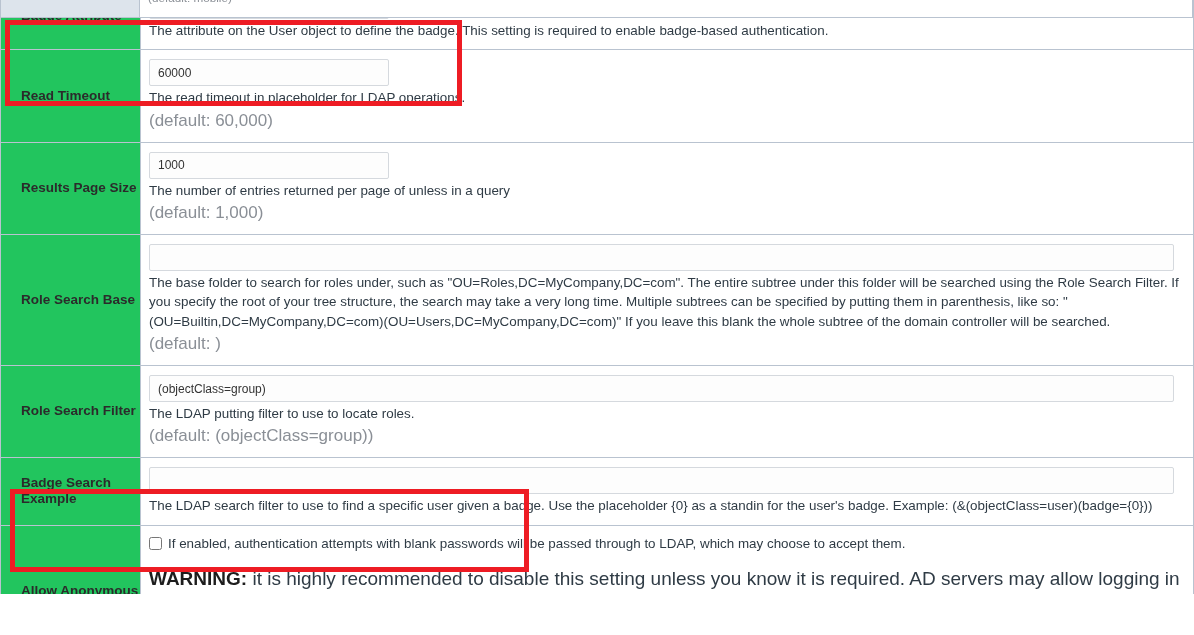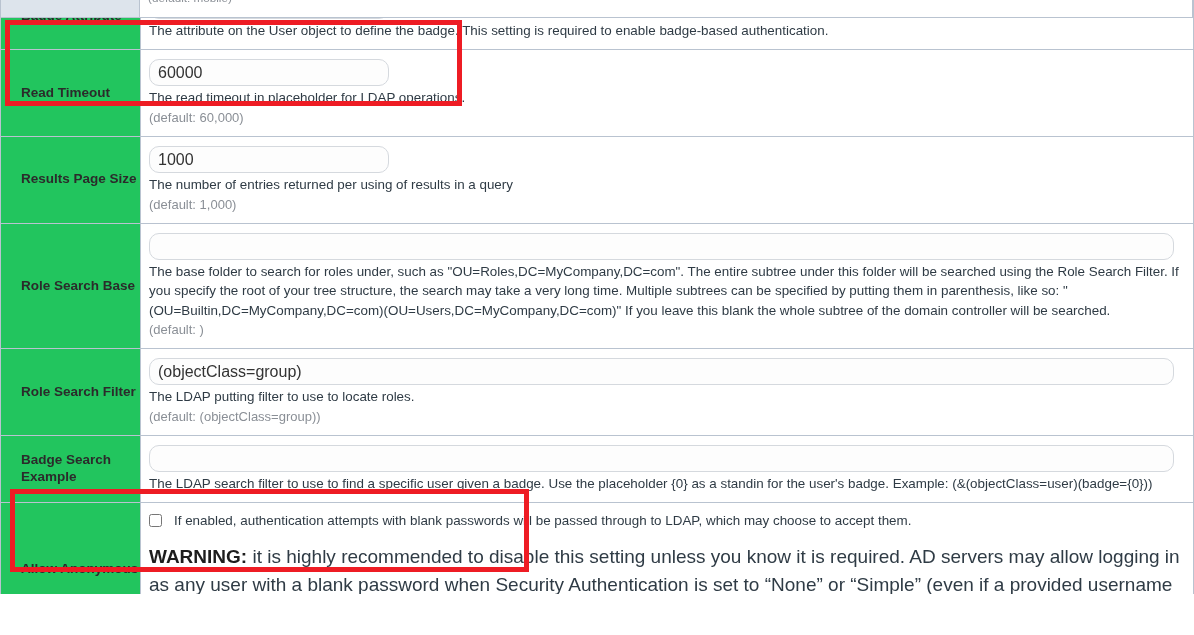--- a/index.html
+++ b/index.html
@@ -42,47 +42,47 @@
     border-bottom: 1px solid #b9c3d0;
     border-right: 1px solid #b9c3d0;
     padding: 9px 12px 9px 8px;
     vertical-align: top;
   }
   input.text-field {
     display: block;
     height: 27px;
     border: 1px solid #d5d9de;
     background: #fdfdfd;
-    border-radius: 10px;
+    border-radius: 2px;
     font-family: "Liberation Sans", sans-serif;
-    font-size: 16px;
+    font-size: 12px;
     color: #333333;
     padding: 2px 8px;
     outline: none;
     margin-bottom: 1px;
   }
   input.w-narrow { width: 240px; }
   input.w-wide { width: 1025px; }
   .desc {
     font-size: 13.4px;
     color: #2f3b45;
     line-height: 1.45;
     margin-top: 2px;
   }
   .default-note {
-    font-size: 13px;
+    font-size: 17px;
     color: #8a8f96;
     line-height: 1.4;
     margin-top: 1px;
   }
   .warn-strong { font-weight: bold; color: #1d1d1d; }
   .check-row {
     display: flex;
     align-items: flex-start;
-    gap: 12px;
+    gap: 6px;
     font-size: 13.4px;
     color: #2f3b45;
     line-height: 1.4;
   }
   input.cbox {
     width: 13px; height: 13px;
     margin: 2px 0 0 0;
     accent-color: #ffffff;
   }
   .warn-block {
@@ -173,21 +173,21 @@
           <input class="text-field w-narrow" type="text" value="60000" style="">
           <div class="desc">The read timeout in placeholder for LDAP operations.</div>
           <div class="default-note">(default: 60,000)</div>
         </td>
       </tr>
 
       <tr>
         <td class="label-cell">Results Page Size</td>
         <td class="field-cell">
           <input class="text-field w-narrow" type="text" value="1000" style="">
-          <div class="desc">The number of entries returned per using of results in a query</div>
+          <div class="desc">The number of entries returned per page of unless in a query</div>
           <div class="default-note">(default: 1,000)</div>
         </td>
       </tr>
 
       <tr>
         <td class="label-cell">Role Search Base</td>
         <td class="field-cell">
           <input class="text-field w-wide" type="text" value="" style="">
           <div class="desc">The base folder to search for roles under, such as "OU=Roles,DC=MyCompany,DC=com". The entire subtree under this folder will be searched using the Role Search Filter. If you specify the root of your tree structure, the search may take a very long time. Multiple subtrees can be specified by putting them in parenthesis, like so: " (OU=Builtin,DC=MyCompany,DC=com)(OU=Users,DC=MyCompany,DC=com)" If you leave this blank the whole subtree of the domain controller will be searched.</div>
           <div class="default-note">(default: )</div>

